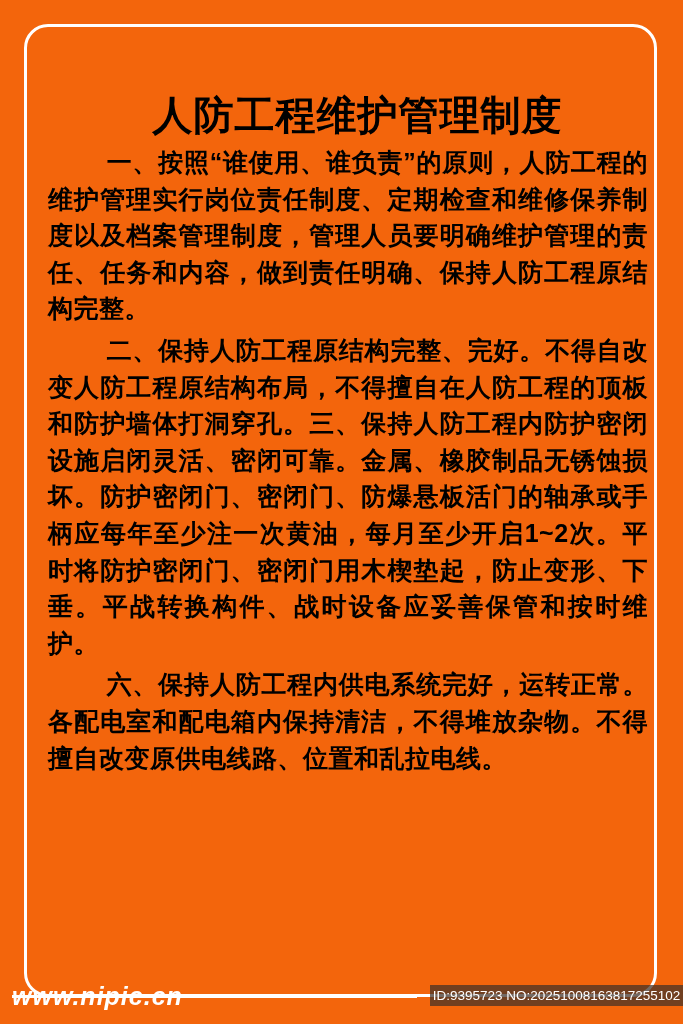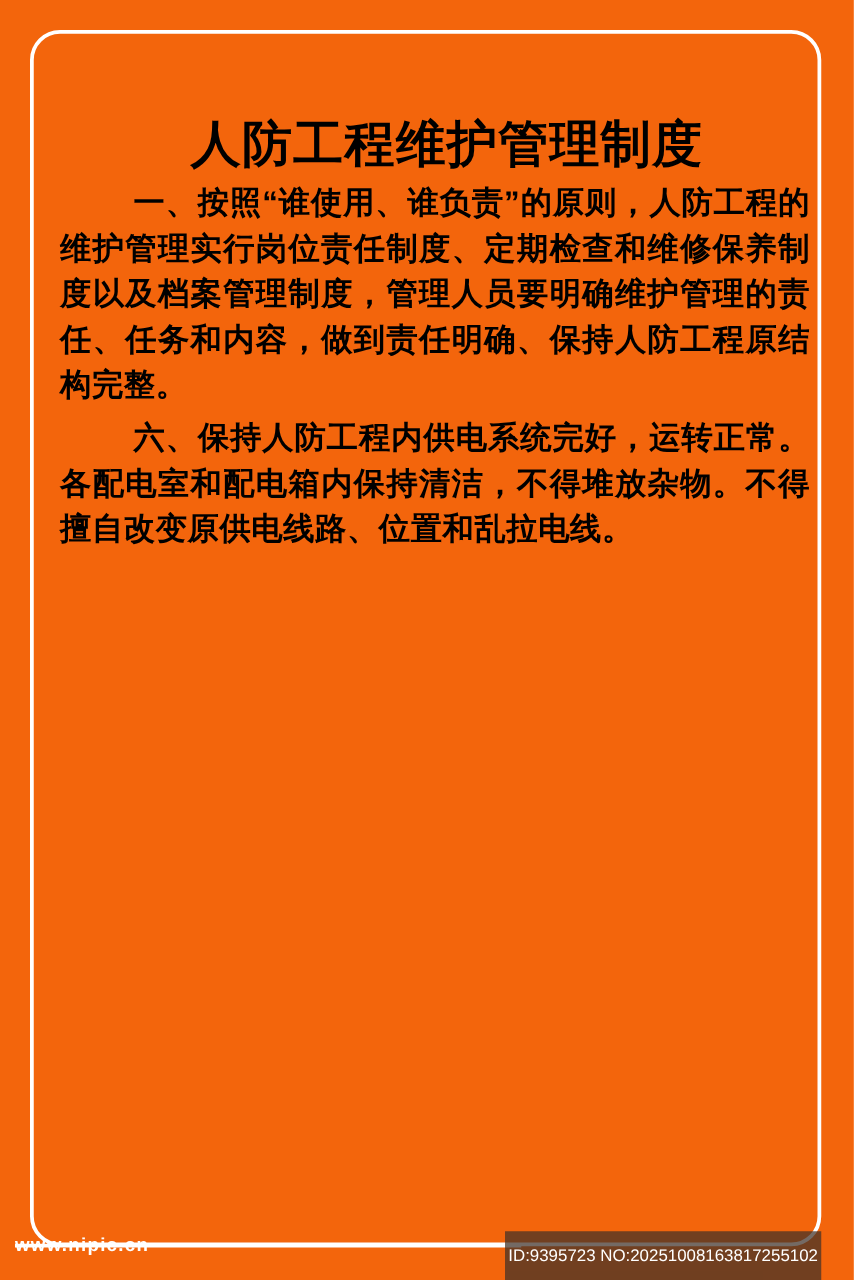--- a/index.html
+++ b/index.html
@@ -61,46 +61,48 @@
     z-index: 4;
     white-space: nowrap;
   }
   .wm-logo {
     font-size: 28px;
     font-weight: bold;
     letter-spacing: 2px;
     text-shadow: 0 0 1px #fff;
   }
   .wm-url {
-    font-size: 15px;
+    font-size: 25px;
     font-weight: bold;
+    font-style: italic;
     letter-spacing: 1px;
   }
   .id-bar {
-    position: absolute; left: 404px; top: 985px;
-    width: 253px; height: 39px;
+    position: absolute; left: 430px; top: 985px;
+    width: 253px; height: 21px;
     background: rgba(62, 48, 40, 0.72);
     color: #FFFFFF;
     font-size: 13.5px;
     display: flex; align-items: center; justify-content: center;
     z-index: 5;
     white-space: nowrap;
   }
 </style>
 </head>
 <body>
 
 <div class="poster">
 
   <div class="frame"></div>
 
   <h1 class="title">人防工程维护管理制度</h1>
 
   <div class="body-text">
     <p>一、按照“谁使用、谁负责”的原则，人防工程的维护管理实行岗位责任制度、定期检查和维修保养制度以及档案管理制度，管理人员要明确维护管理的责任、任务和内容，做到责任明确、保持人防工程原结构完整。</p>
+    <p>二、保持人防工程原结构完整、完好。不得自改变人防工程原结构布局，不得擅自在人防工程的顶板和防护墙体打洞穿孔。三、保持人防工程内防护密闭设施启闭灵活、密闭可靠。金属、橡胶制品无锈蚀损坏。防护密闭门、密闭门、防爆悬板活门的轴承或手柄应每年至少注一次黄油，每月至少开启1~2次。平时将防护密闭门、密闭门用木楔垫起，防止变形、下垂。平战转换构件、战时设备应妥善保管和按时维护。</p>
     <p>六、保持人防工程内供电系统完好，运转正常。各配电室和配电箱内保持清洁，不得堆放杂物。不得擅自改变原供电线路、位置和乱拉电线。</p>
   </div>
 
   <div class="wm-line"></div>
 
   <div class="watermark">
     <span class="wm-url">www.nipic.cn</span>
   </div>
 
   <div class="id-bar">ID:9395723 NO:20251008163817255102</div>

